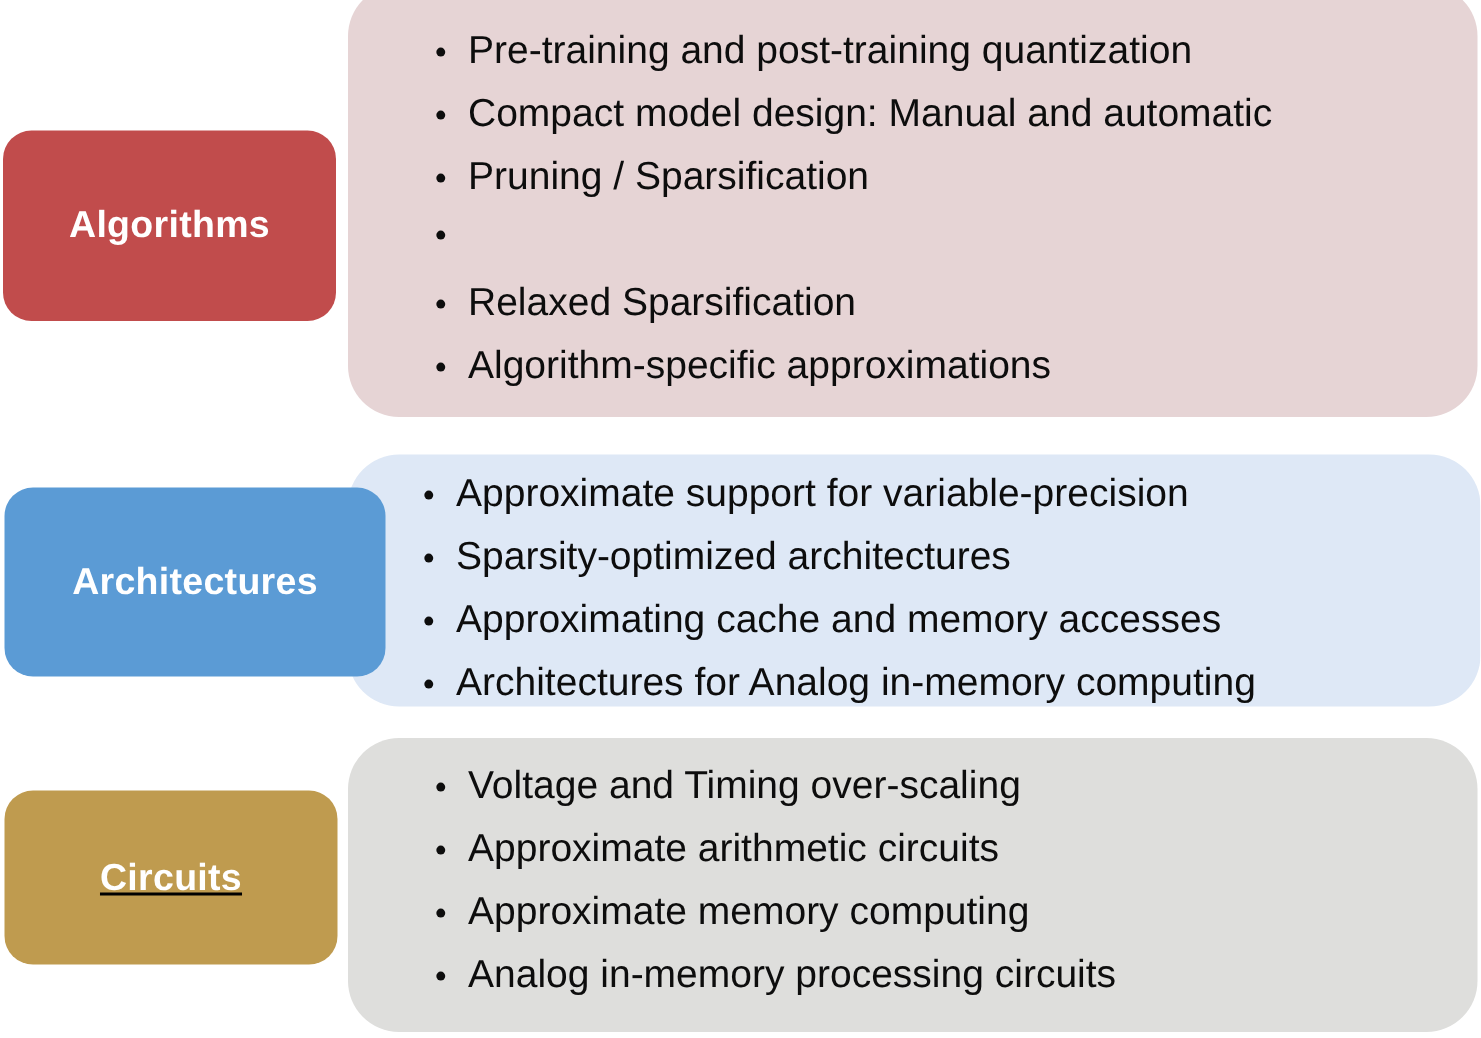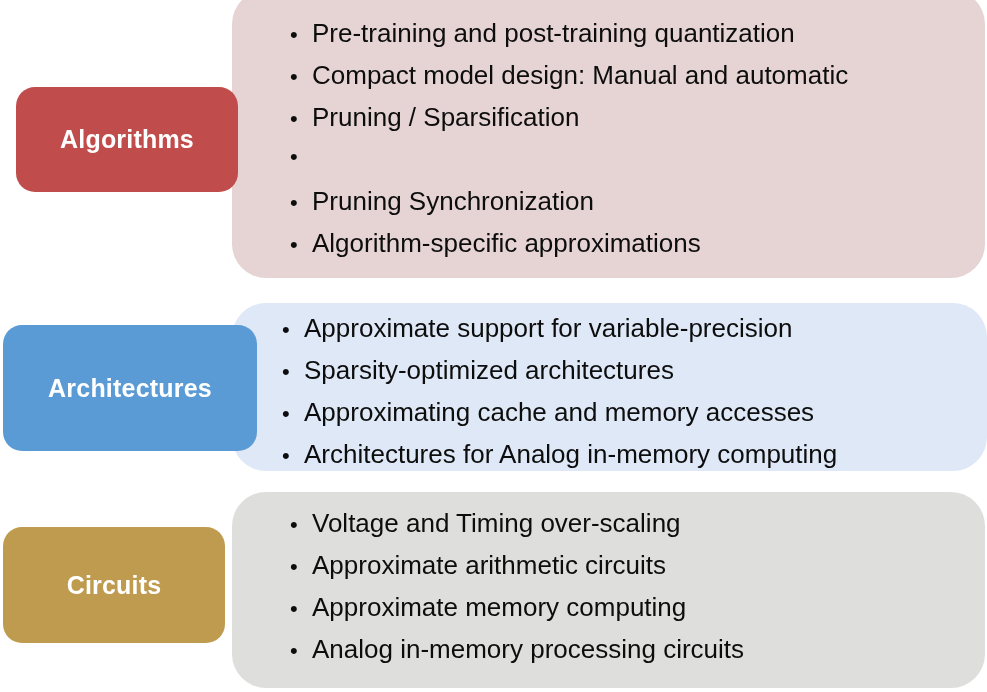--- a/index.html
+++ b/index.html
@@ -78,24 +78,24 @@
     height: 288px;
     background: #E6D4D5;
   }
   #panel-algorithms .bullets {
     padding: 30px 0 0 58px;
   }
   #panel-algorithms .bullet-item {
     height: 42px;
   }
   #box-algorithms {
-    left: 16px;
+    left: 2px;
     top: 87px;
     width: 222px;
-    height: 105px;
+    height: 127px;
     background: #C14C4C;
   }
 
   
   #panel-architectures {
     left: 232px;
     top: 303px;
     width: 755px;
     height: 168px;
     background: #DEE8F6;
@@ -127,20 +127,21 @@
   }
   #panel-circuits .bullet-item {
     height: 42px;
   }
   #box-circuits {
     left: 3px;
     top: 527px;
     width: 222px;
     height: 116px;
     background: #BF9B4F;
+    text-decoration: underline;
   }
 </style>
 </head>
 <body>
 
 <div id="diagram">
 
   <div class="panel" id="panel-algorithms">
     <ul class="bullets">
       <li class="bullet-item">
@@ -153,21 +154,21 @@
       </li>
       <li class="bullet-item">
         <span class="bullet-dot">•</span>
         <span class="bullet-text">Pruning / Sparsification</span>
       </li>
       <li class="bullet-item">
         <span class="bullet-dot">•</span>
       </li>
       <li class="bullet-item">
         <span class="bullet-dot">•</span>
-        <span class="bullet-text">Pruning Synchronization</span>
+        <span class="bullet-text">Relaxed Sparsification</span>
       </li>
       <li class="bullet-item">
         <span class="bullet-dot">•</span>
         <span class="bullet-text">Algorithm-specific approximations</span>
       </li>
     </ul>
   </div>
 
   <div class="label-box" id="box-algorithms">
     <span class="label-text">Algorithms</span>

